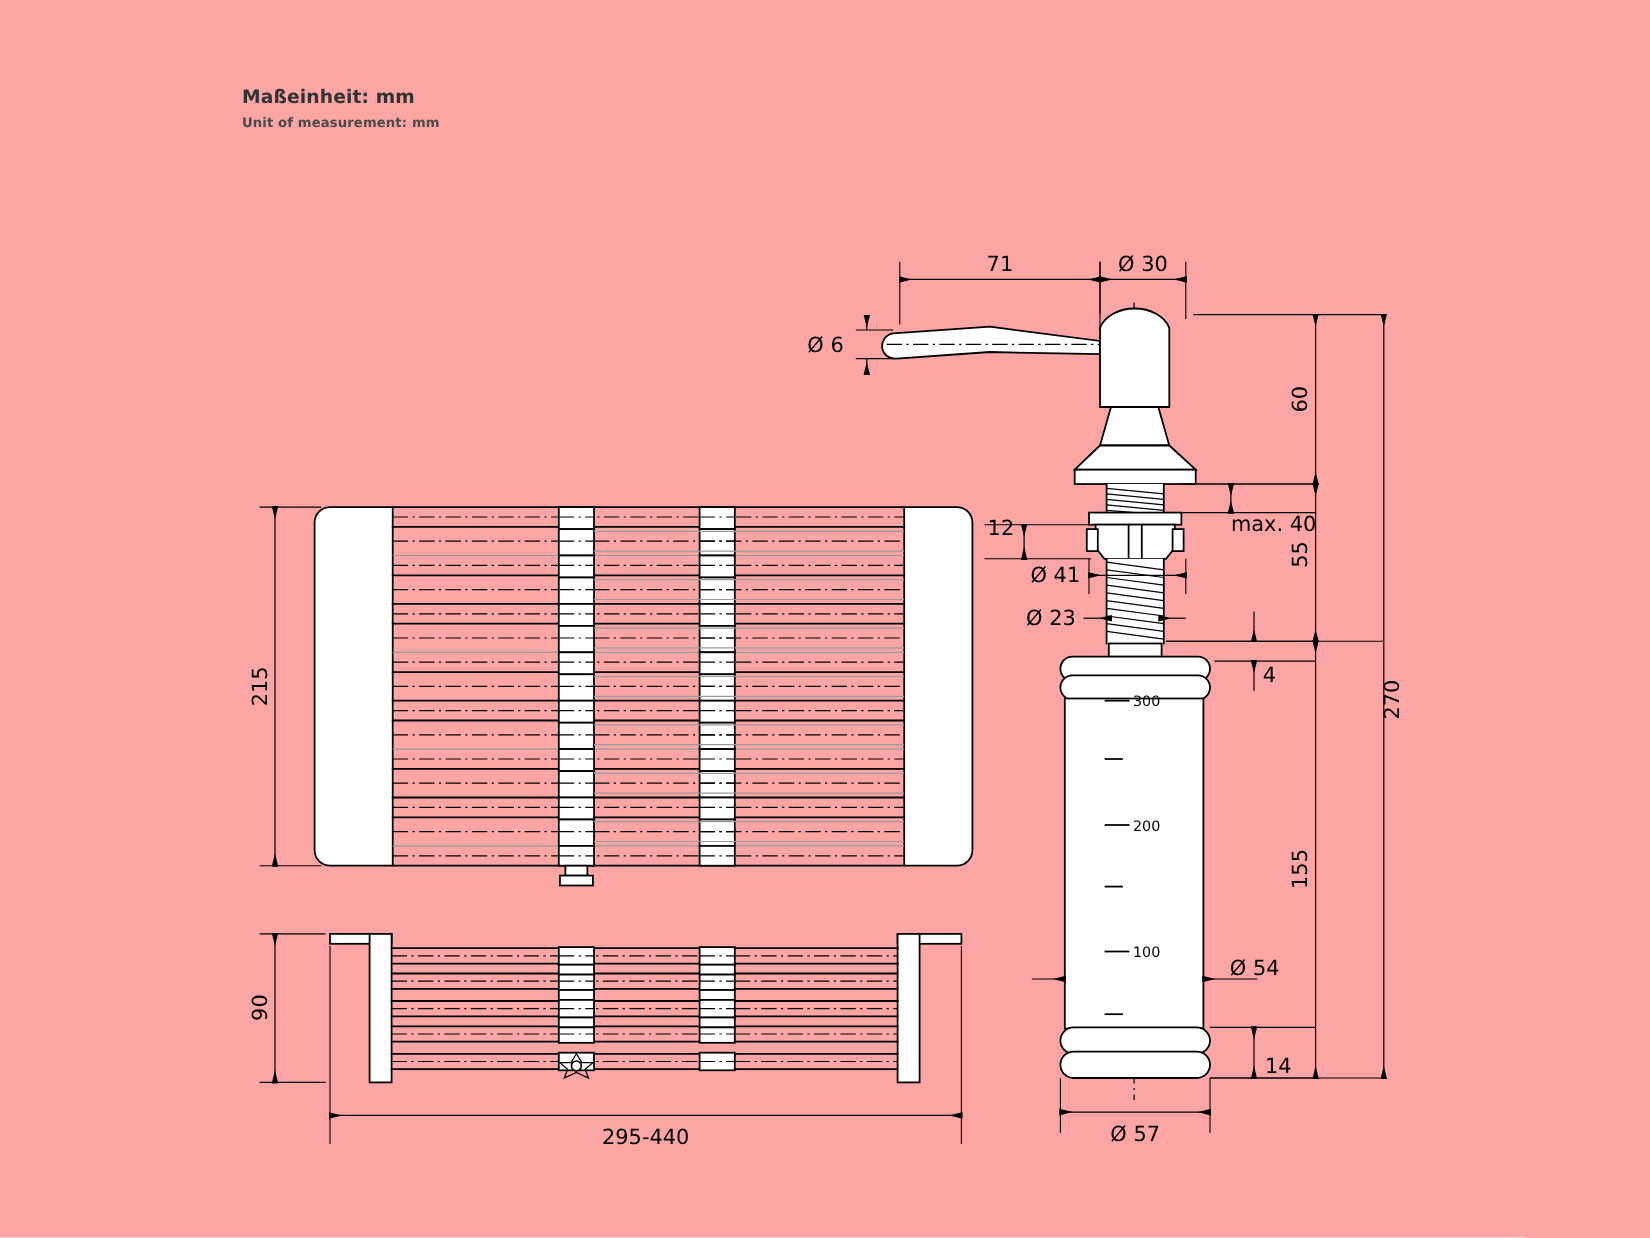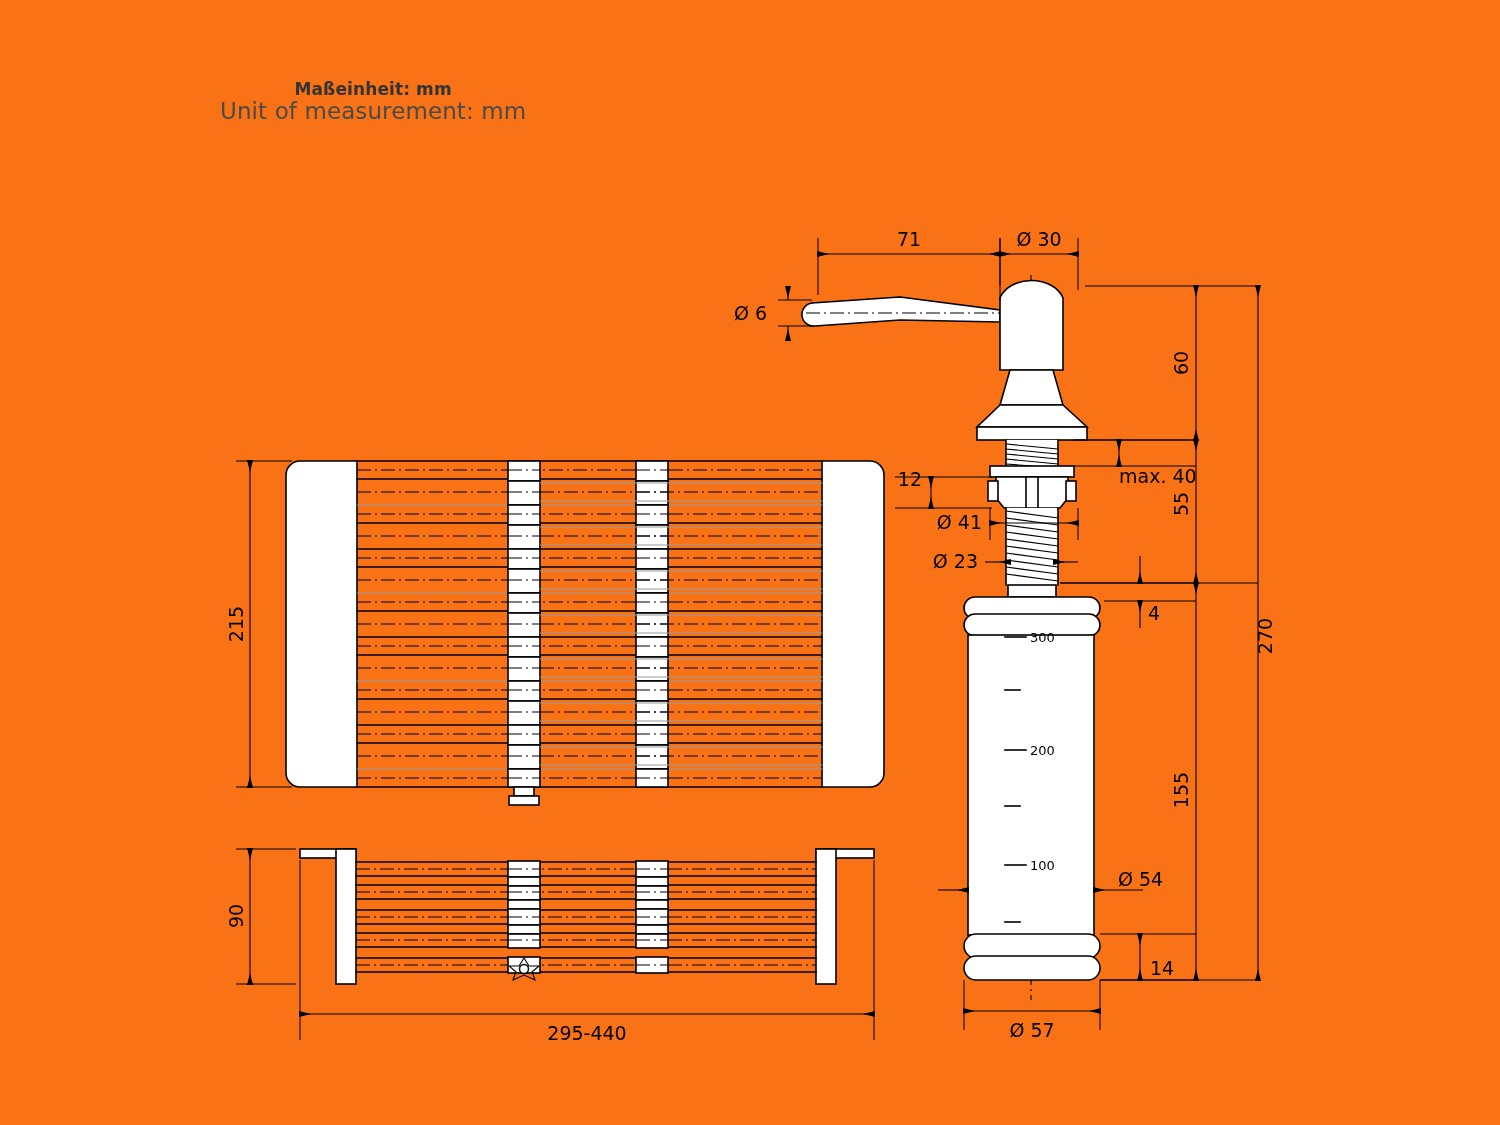--- a/index.html
+++ b/index.html
@@ -7,40 +7,39 @@
     padding: 0;
     background: #ffffff;
   }
   body {
     font-family: "DejaVu Sans", sans-serif;
   }
   #page {
     position: relative;
     width: 1500px;
     height: 1125px;
-    background: #f97316;
+    background: #fca5a5;
     overflow: hidden;
-    text-align: center;
   }
   #header {
     position: absolute;
     left: 220px;
     top: 78px;
     color: #3a3a3a;
   }
   #header .line1 {
     font-size: 17px;
     font-weight: bold;
     letter-spacing: 0.1px;
     line-height: 22px;
     color: #333333;
   }
   #header .line2 {
-    font-size: 23px;
-    font-weight: normal;
+    font-size: 12px;
+    font-weight: bold;
     letter-spacing: 0.1px;
     line-height: 22px;
     color: #4a4a4a;
   }
   svg.drawing {
     position: absolute;
     left: 0;
     top: 0;
   }
   .dimtext {

